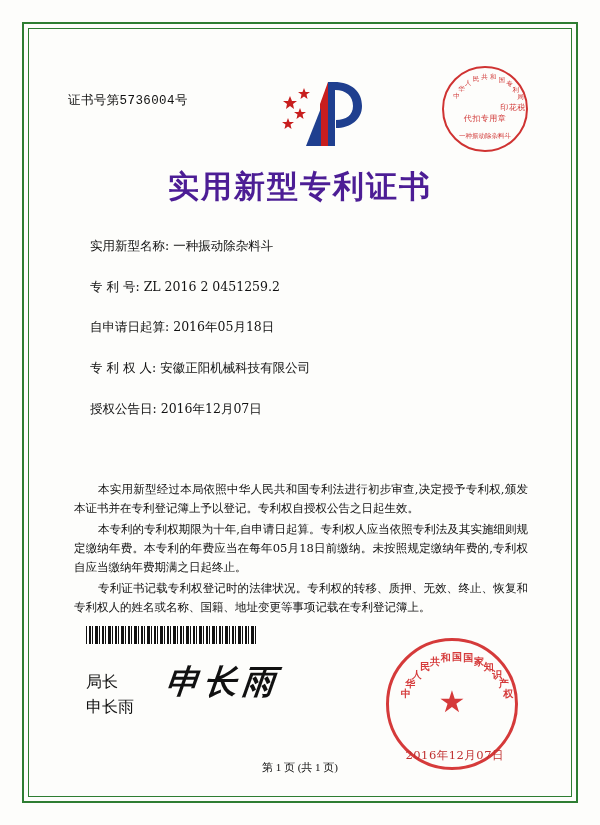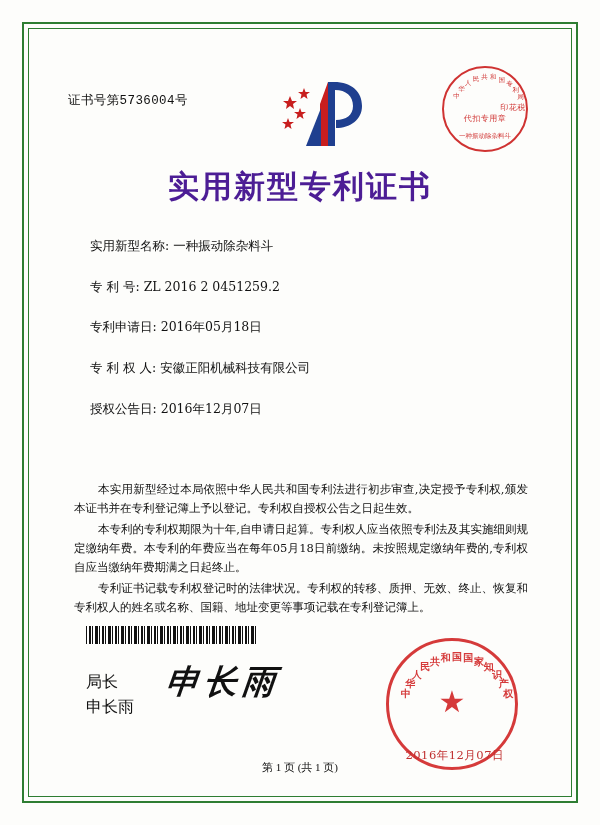--- a/index.html
+++ b/index.html
@@ -293,21 +293,21 @@
     <div class="fields">
       <div class="field">
         <span class="lbl">实用新型名称:</span>
         <span class="val">一种振动除杂料斗</span>
       </div>
       <div class="field">
         <span class="lbl">专 利 号:</span>
         <span class="val">ZL 2016 2 0451259.2</span>
       </div>
       <div class="field">
-        <span class="lbl">专利申请日:</span>
+        <span class="lbl">自申请日起算:</span>
         <span class="val">2016年05月18日</span>
       </div>
       <div class="field">
         <span class="lbl">专 利 权 人:</span>
         <span class="val">安徽正阳机械科技有限公司</span>
       </div>
       <div class="field">
         <span class="lbl">授权公告日:</span>
         <span class="val">2016年12月07日</span>
       </div>

